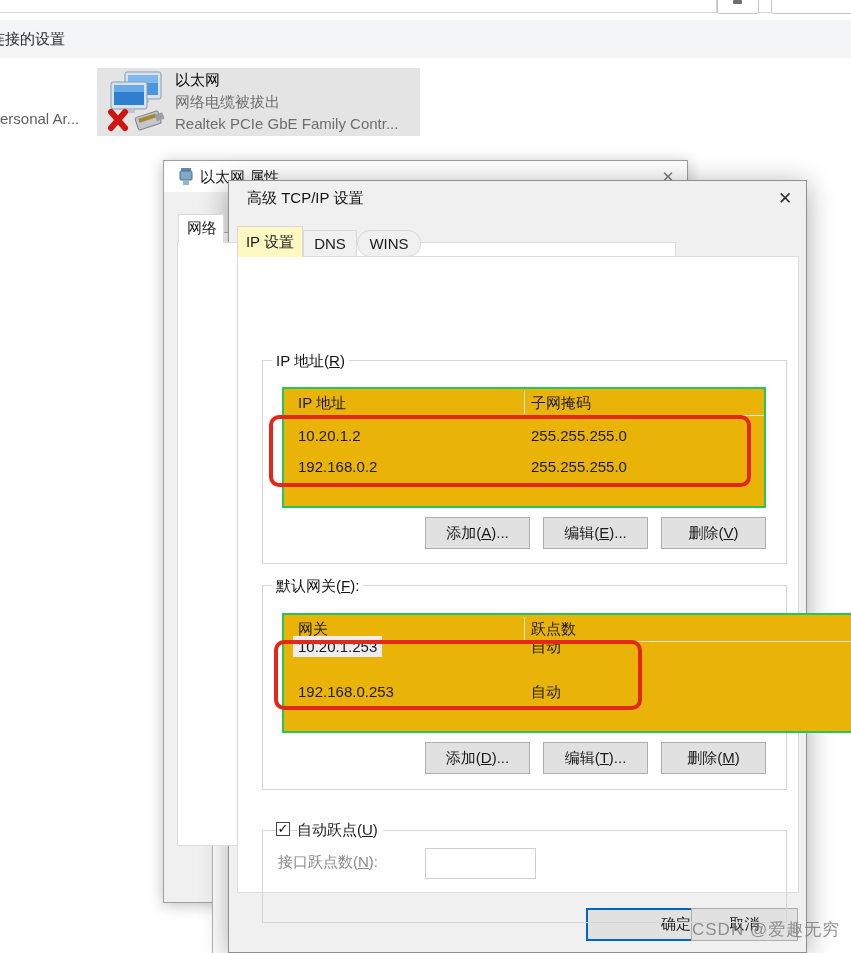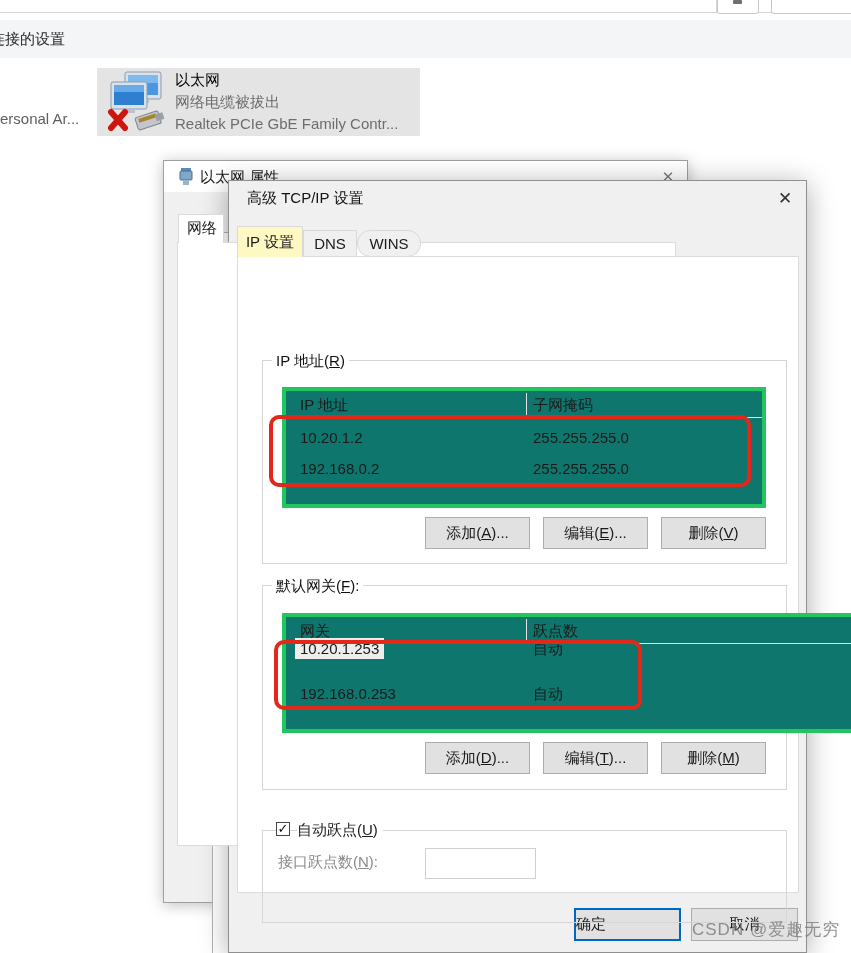--- a/index.html
+++ b/index.html
@@ -60,21 +60,21 @@
   .tab-dns { left:74px; width:54px; }
   .tab-wins { left:128px; width:64px;border-radius:13px; }
   .panel-front { left:8px; top:75px; width:562px; height:637px; background:#fff; border:1px solid #dcdcdc; z-index:2; }
 
   .groupbox { position:absolute; border:1px solid #d5d5d5; }
   .gb-legend { position:absolute; top:-9px; left:9px; background:#fff; padding:0 4px; font-size:15px; color:#111; white-space:nowrap; }
   .gb1 { left:24px; top:103px; width:525px; height:204px; }
   .gb2 { left:24px; top:328px; width:525px; height:205px; }
   .gb3 { left:24px; top:573px; width:525px; height:93px; }
 
-  .listbox { position:absolute; background:#0f766e; border:4px solid #22c55e; }
+  .listbox { position:absolute; background:#eab308; border:2px solid #22c55e; }
   .lb1 { left:44px; top:130px; width:484px; height:121px; }
   .lb2 { left:44px; top:356px; width:579px; height:120px; }
   .lb-head { position:absolute; left:0; top:0; width:100%; height:27px; border-bottom:1px solid #e2e2e2; }
   .lb-head .c1 { position:absolute; left:14px; top:5px; font-size:15px; }
   .lb-head .c2 { position:absolute; left:247px; top:5px; font-size:15px; }
   .lb-div { position:absolute; left:240px; top:2px; width:1px; height:23px; background:#e2e2e2; }
   .lb-row { position:absolute; left:0; width:100%; height:30px; }
   .lb-row .c1 { position:absolute; left:14px; top:7px; font-size:15px; }
   .lb-row .c2 { position:absolute; left:247px; top:7px; font-size:15px; }
   .sel-soft { background:#ededed; padding:2px 5px; margin-left:-5px; }
@@ -85,21 +85,21 @@
 
   .annot { position:absolute; border:4px solid #e3271b; border-radius:10px; z-index:6; }
   .annot1 { left:31px; top:158px; width:482px; height:72px; }
   .annot2 { left:36px; top:383px; width:368px; height:70px; }
 
   .chkbox { left:38px; top:565px; width:14px; height:14px; background:#fff; border:1px solid #454545; font-size:13px; line-height:12px; text-align:center; color:#0b0b0b; z-index:4; }
   .chk-label { left:59px; top:564px; font-size:15px; background:#fff; padding-right:5px; z-index:4; }
   .metric-label { left:40px; top:596px; font-size:15px; color:#8a8a8a; }
   .metric-input { left:187px; top:591px; width:111px; height:31px; background:#fff; border:1px solid #cfcfcf; }
 
-  .btn-ok { left:345px; top:727px; width:107px; height:33px; background:#e1e1e1; border:2px solid #0067c0; font-size:15px; text-align:left; padding-top:5px; }
+  .btn-ok { left:357px; top:727px; width:107px; height:33px; background:#e1e1e1; border:2px solid #0067c0; font-size:15px; text-align:right; padding-top:5px; }
   .btn-cancel { left:462px; top:727px; width:107px; height:33px; background:#e1e1e1; border:1px solid #adadad; font-size:15px; text-align:center; padding-top:6px; }
 
   .watermark { left:692px; top:918px; font-size:17px; color:rgba(120,120,120,0.8); z-index:9; white-space:nowrap; letter-spacing:1px; }
   u { text-decoration:underline; }
 </style>
 </head>
 <body>
 
 <div class="stage">
 

